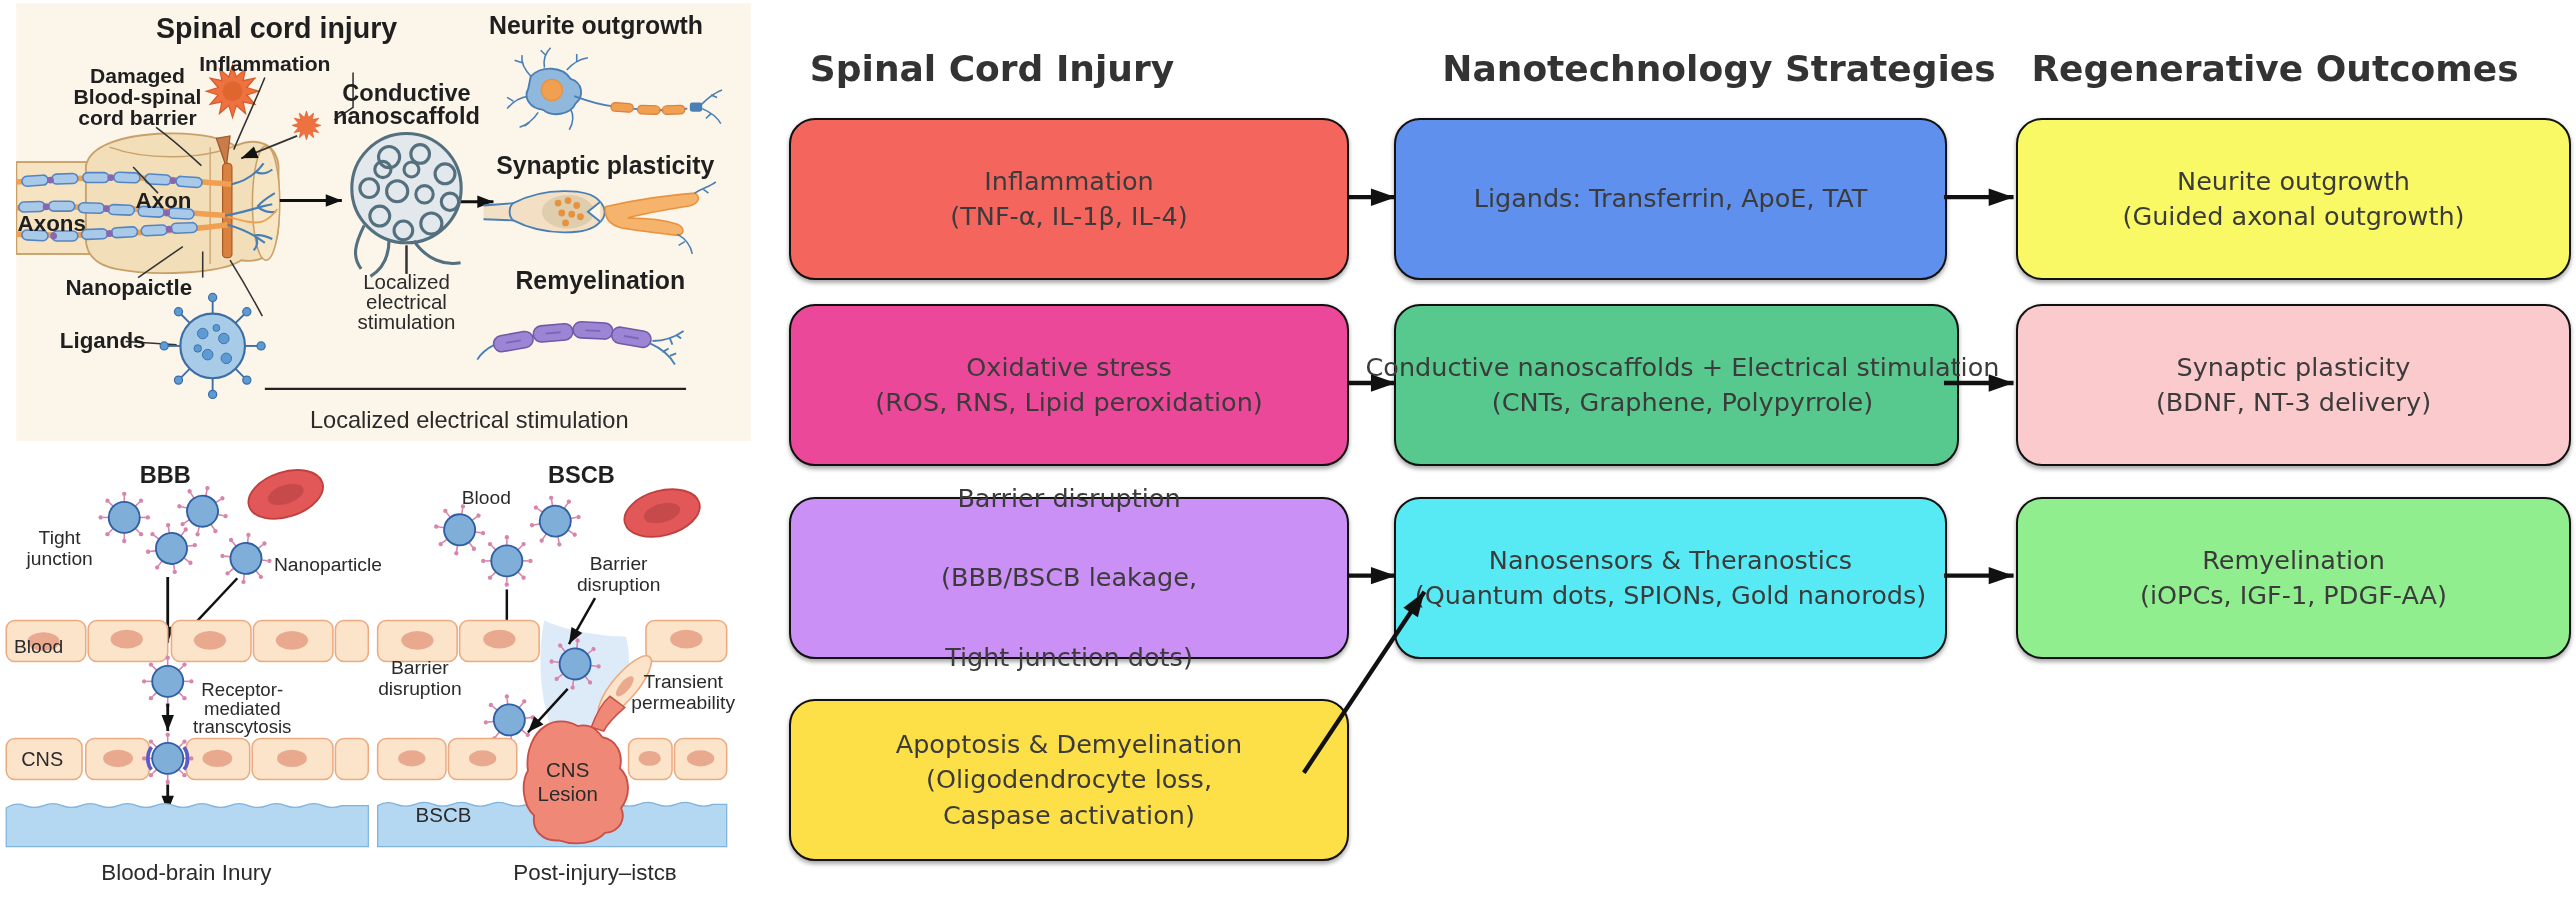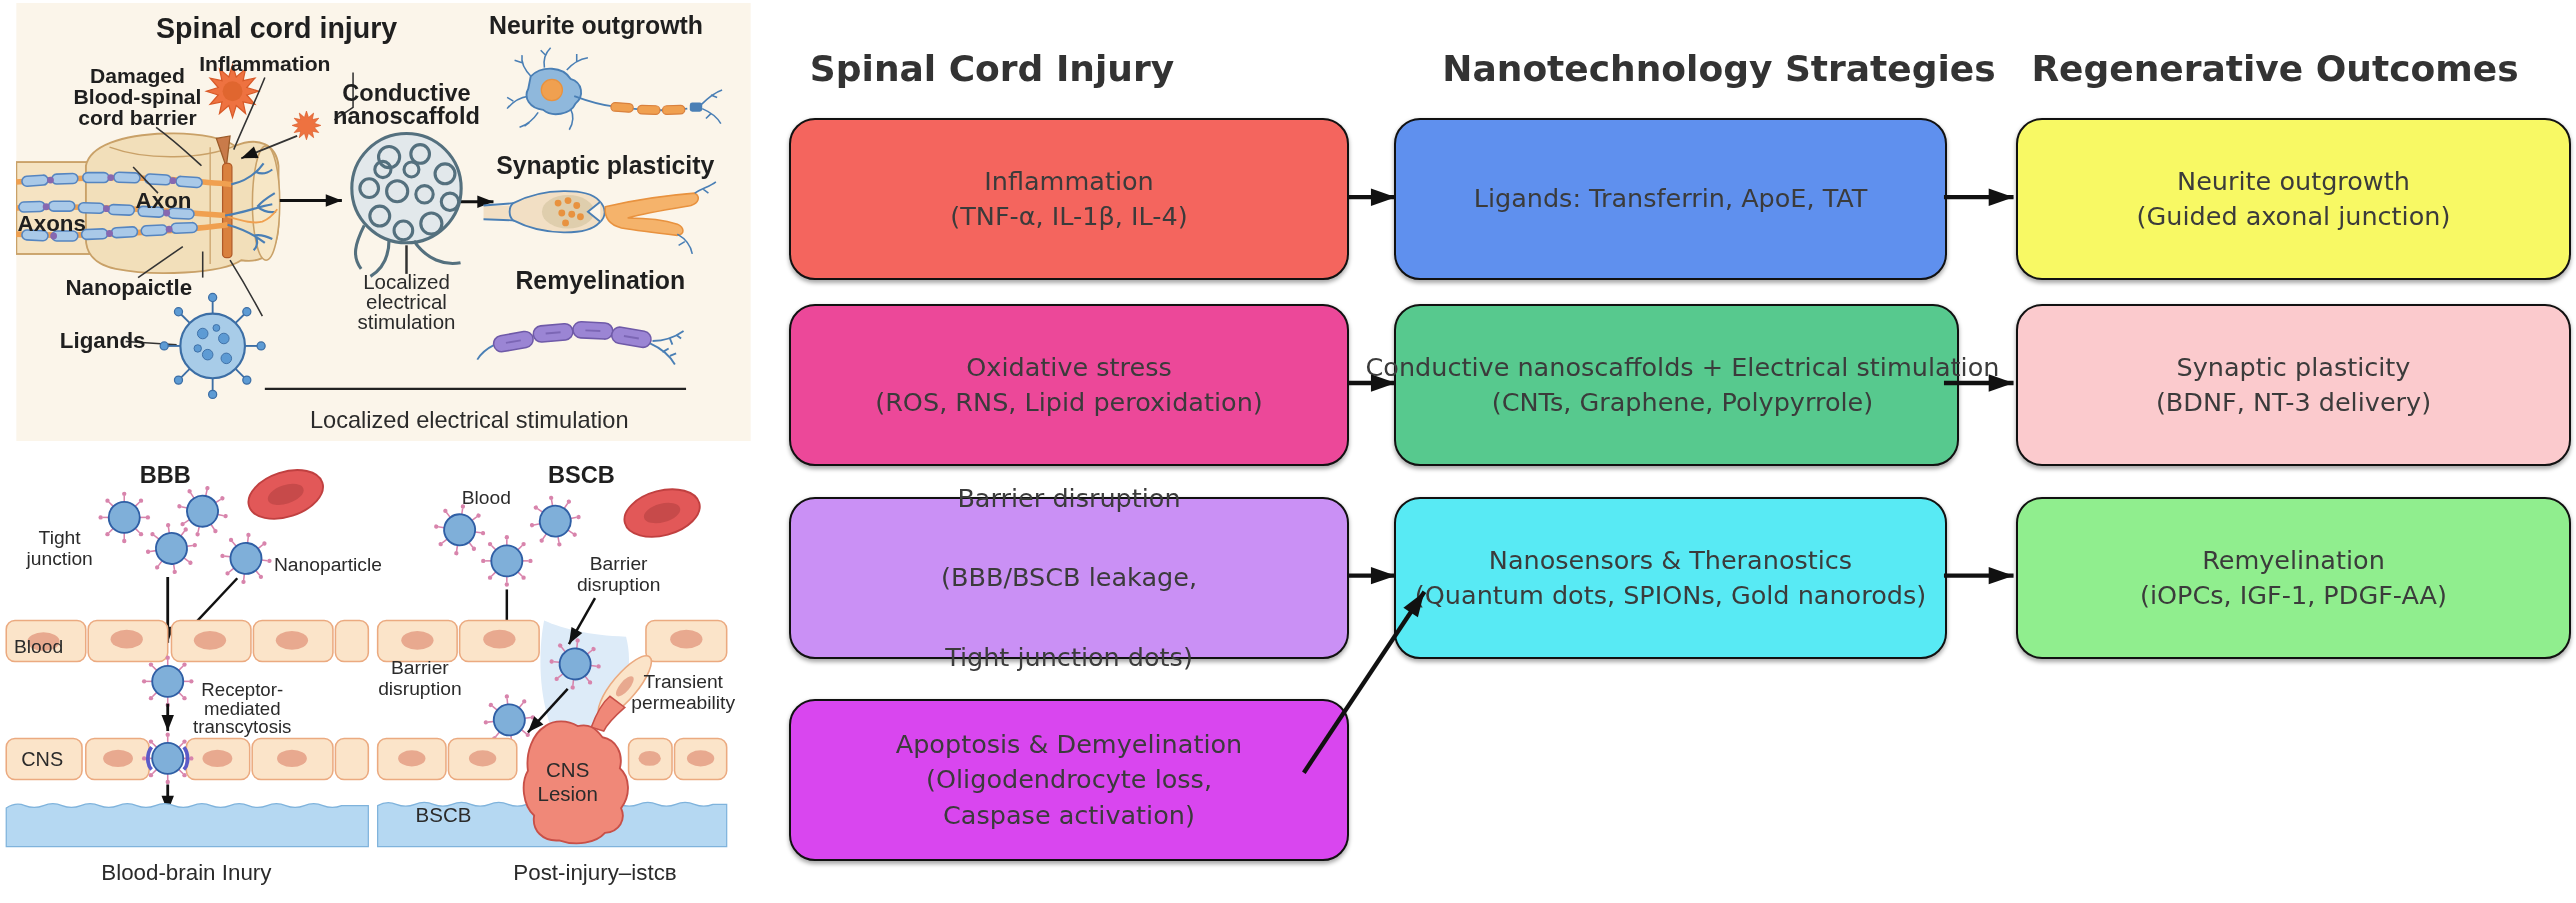--- a/index.html
+++ b/index.html
@@ -430,21 +430,21 @@
 
   <div class="fbox" style="left: 789px; top: 118px; width: 556px; height: 158px; background: rgb(244, 101, 94);">
     <div class="box-line">Inflammation</div>
     <div class="box-line">(TNF-α, IL-1β, IL-4)</div>
   </div>
   <div class="fbox" style="left: 1394px; top: 118px; width: 549px; height: 158px; background: rgb(95, 144, 238);">
     <div class="box-line">Ligands: Transferrin, ApoE, TAT</div>
   </div>
   <div class="fbox" style="left: 2016px; top: 118px; width: 551px; height: 158px; background: rgb(248, 249, 100);">
     <div class="box-line">Neurite outgrowth</div>
-    <div class="box-line">(Guided axonal junction)</div>
+    <div class="box-line">(Guided axonal outgrowth)</div>
   </div>
 
   <div class="fbox" style="left: 789px; top: 304px; width: 556px; height: 158px; background: #ec4899;">
     <div class="box-line">Oxidative stress</div>
     <div class="box-line">(ROS, RNS, Lipid peroxidation)</div>
   </div>
   <div class="fbox" style="left: 1394px; top: 304px; width: 549px; height: 158px; background: rgb(87, 201, 142); padding-left: 12px;">
     <div class="box-line">Conductive nanoscaffolds + Electrical stimulation</div>
     <div class="box-line">(CNTs, Graphene, Polypyrrole)</div>
   </div>
@@ -460,21 +460,21 @@
   </div>
   <div class="fbox" style="left: 1394px; top: 497px; width: 549px; height: 158px; background: rgb(88, 234, 244); align-items: center;">
     <div class="box-line">Nanosensors &amp; Theranostics</div>
     <div class="box-line">(Quantum dots, SPIONs, Gold nanorods)</div>
   </div>
   <div class="fbox" style="left: 2016px; top: 497px; width: 551px; height: 158px; background: rgb(144, 238, 142);">
     <div class="box-line">Remyelination</div>
     <div class="box-line">(iOPCs, IGF-1, PDGF-AA)</div>
   </div>
 
-  <div class="fbox" style="left: 789px; top: 699px; width: 556px; height: 158px; background: #d946ef;">
+  <div class="fbox" style="left: 789px; top: 699px; width: 556px; height: 158px; background: #fde047;">
     <div class="box-line">Apoptosis &amp; Demyelination</div>
     <div class="box-line">(Oligodendrocyte loss,</div>
     <div class="box-line">Caspase activation)</div>
   </div>
 
   <svg class="arrow-layer" width="2576" height="904" viewBox="0 0 4145 1454">
     <defs>
       <marker id="ah" markerUnits="userSpaceOnUse" markerWidth="44" markerHeight="36" refX="42" refY="18" orient="auto">
         <polygon points="2,4 42,18 2,32" fill="#111"></polygon>
       </marker>

